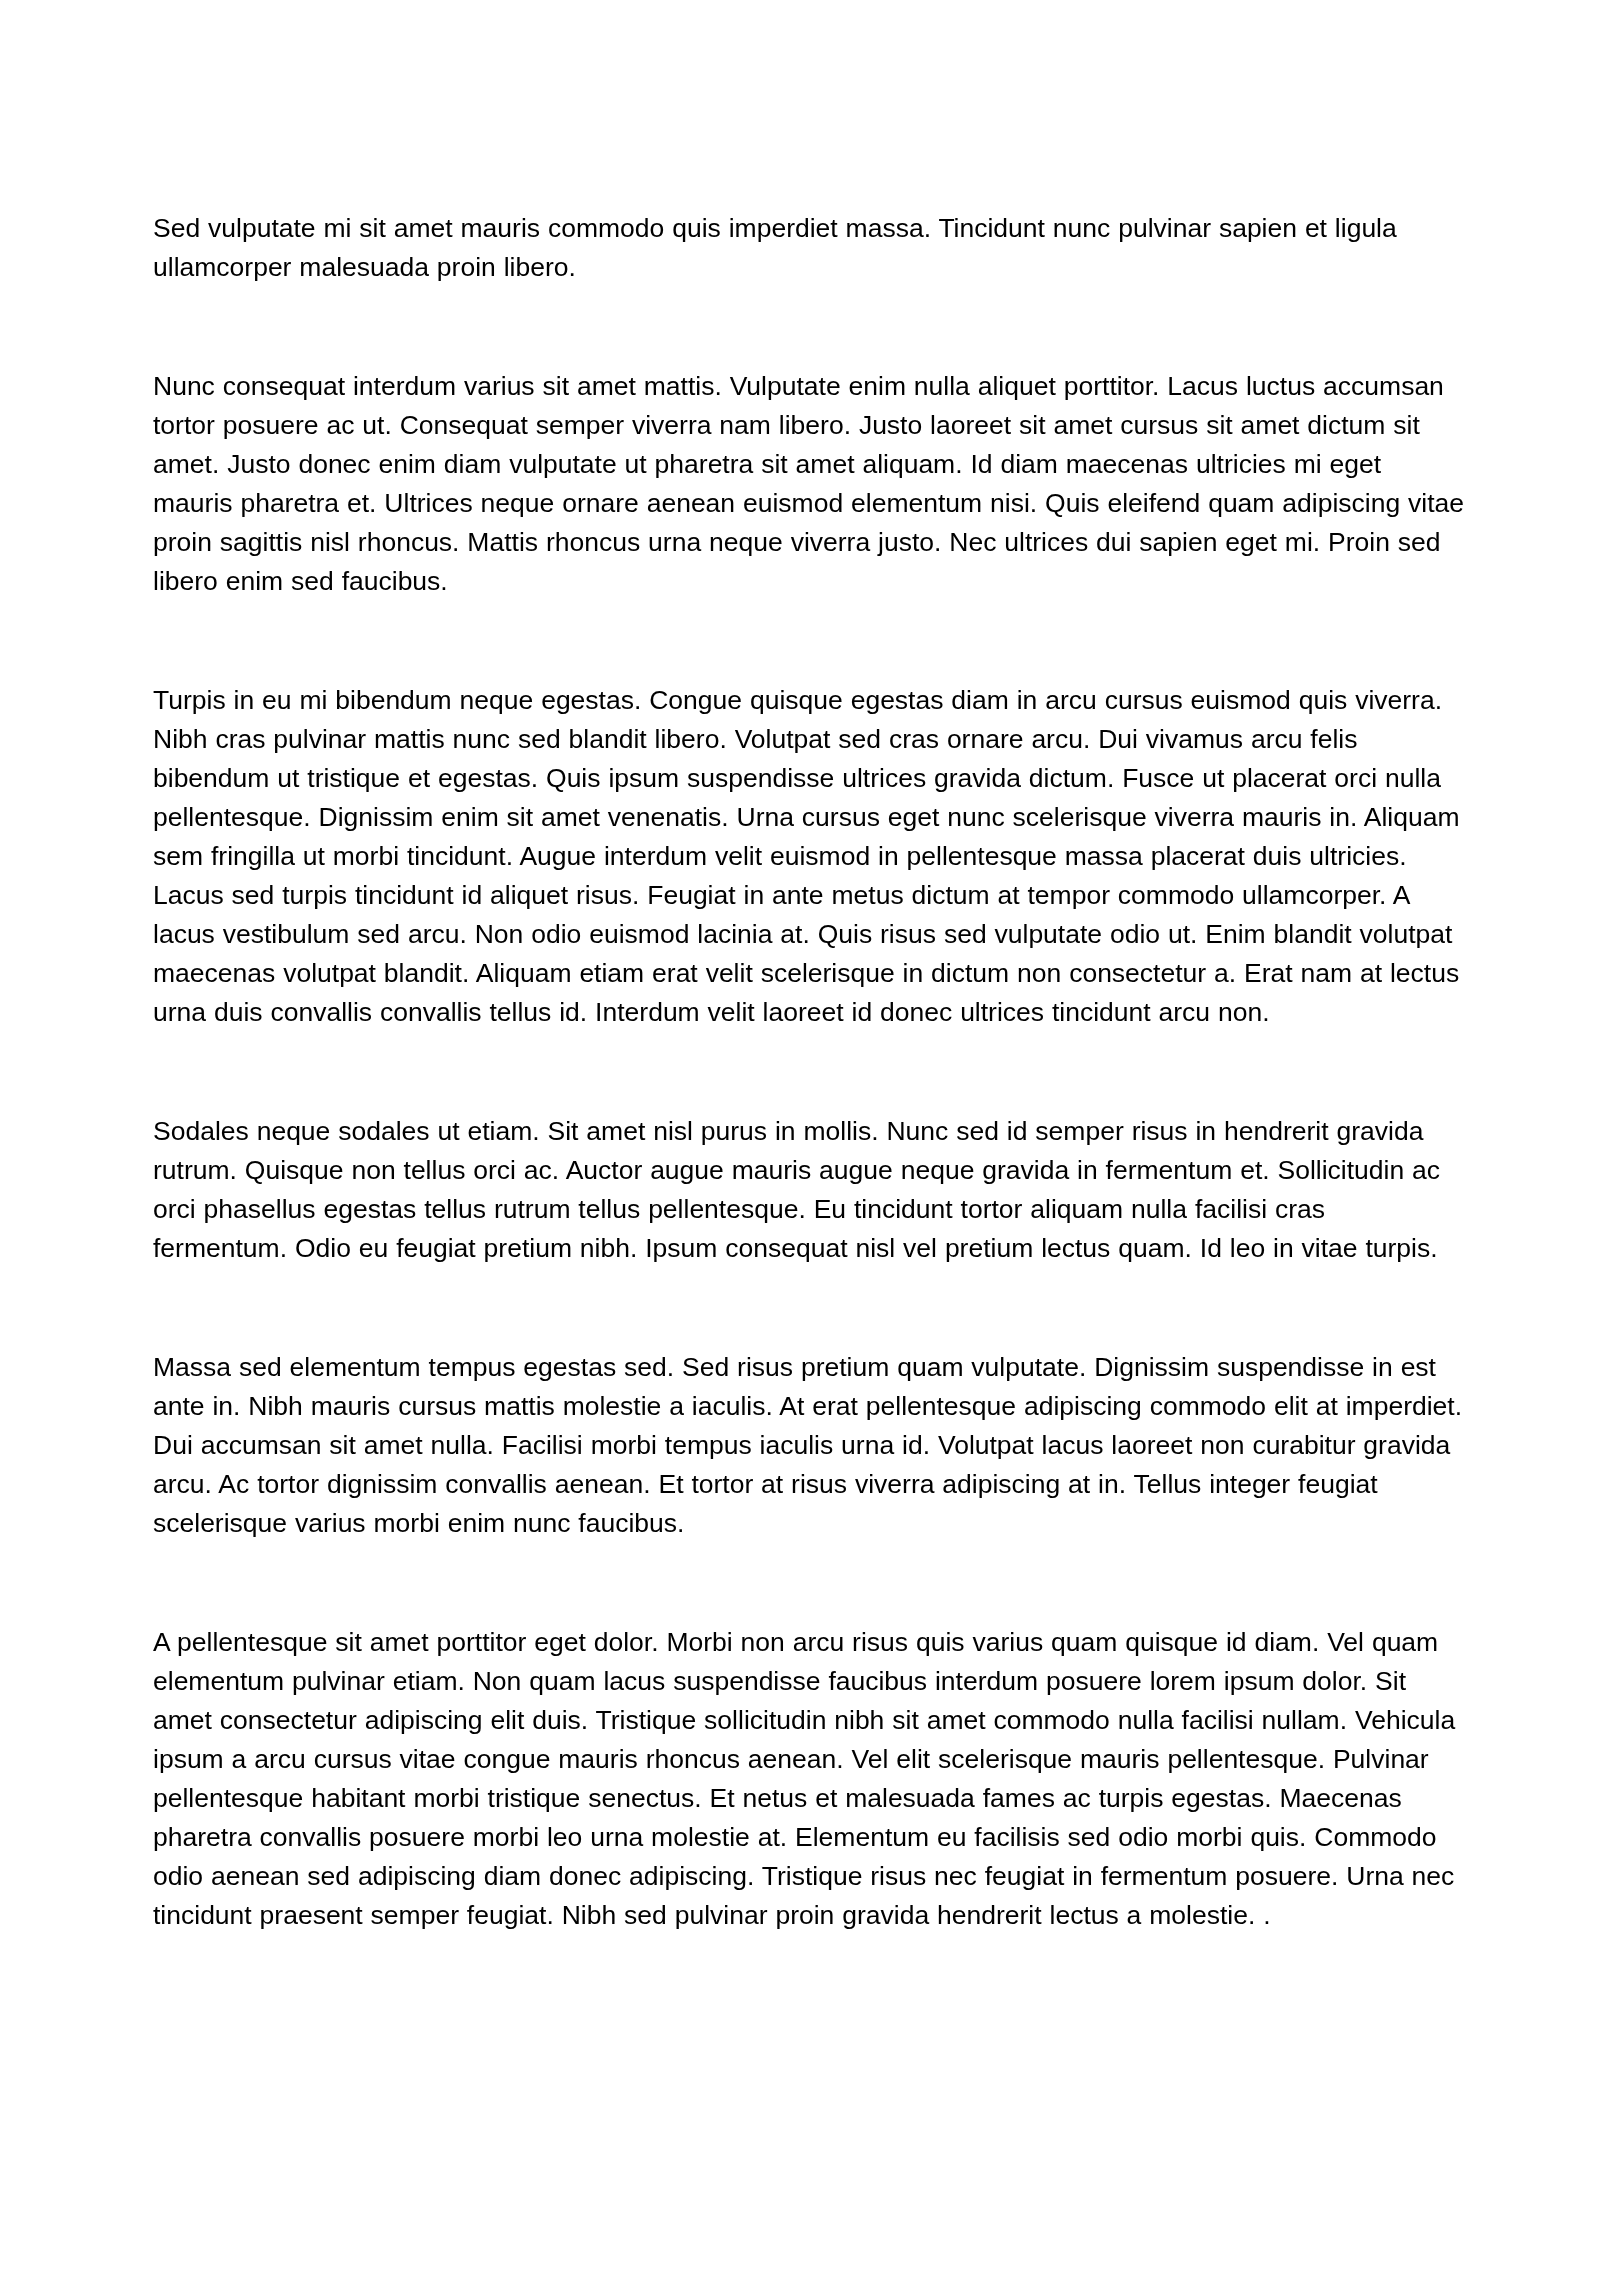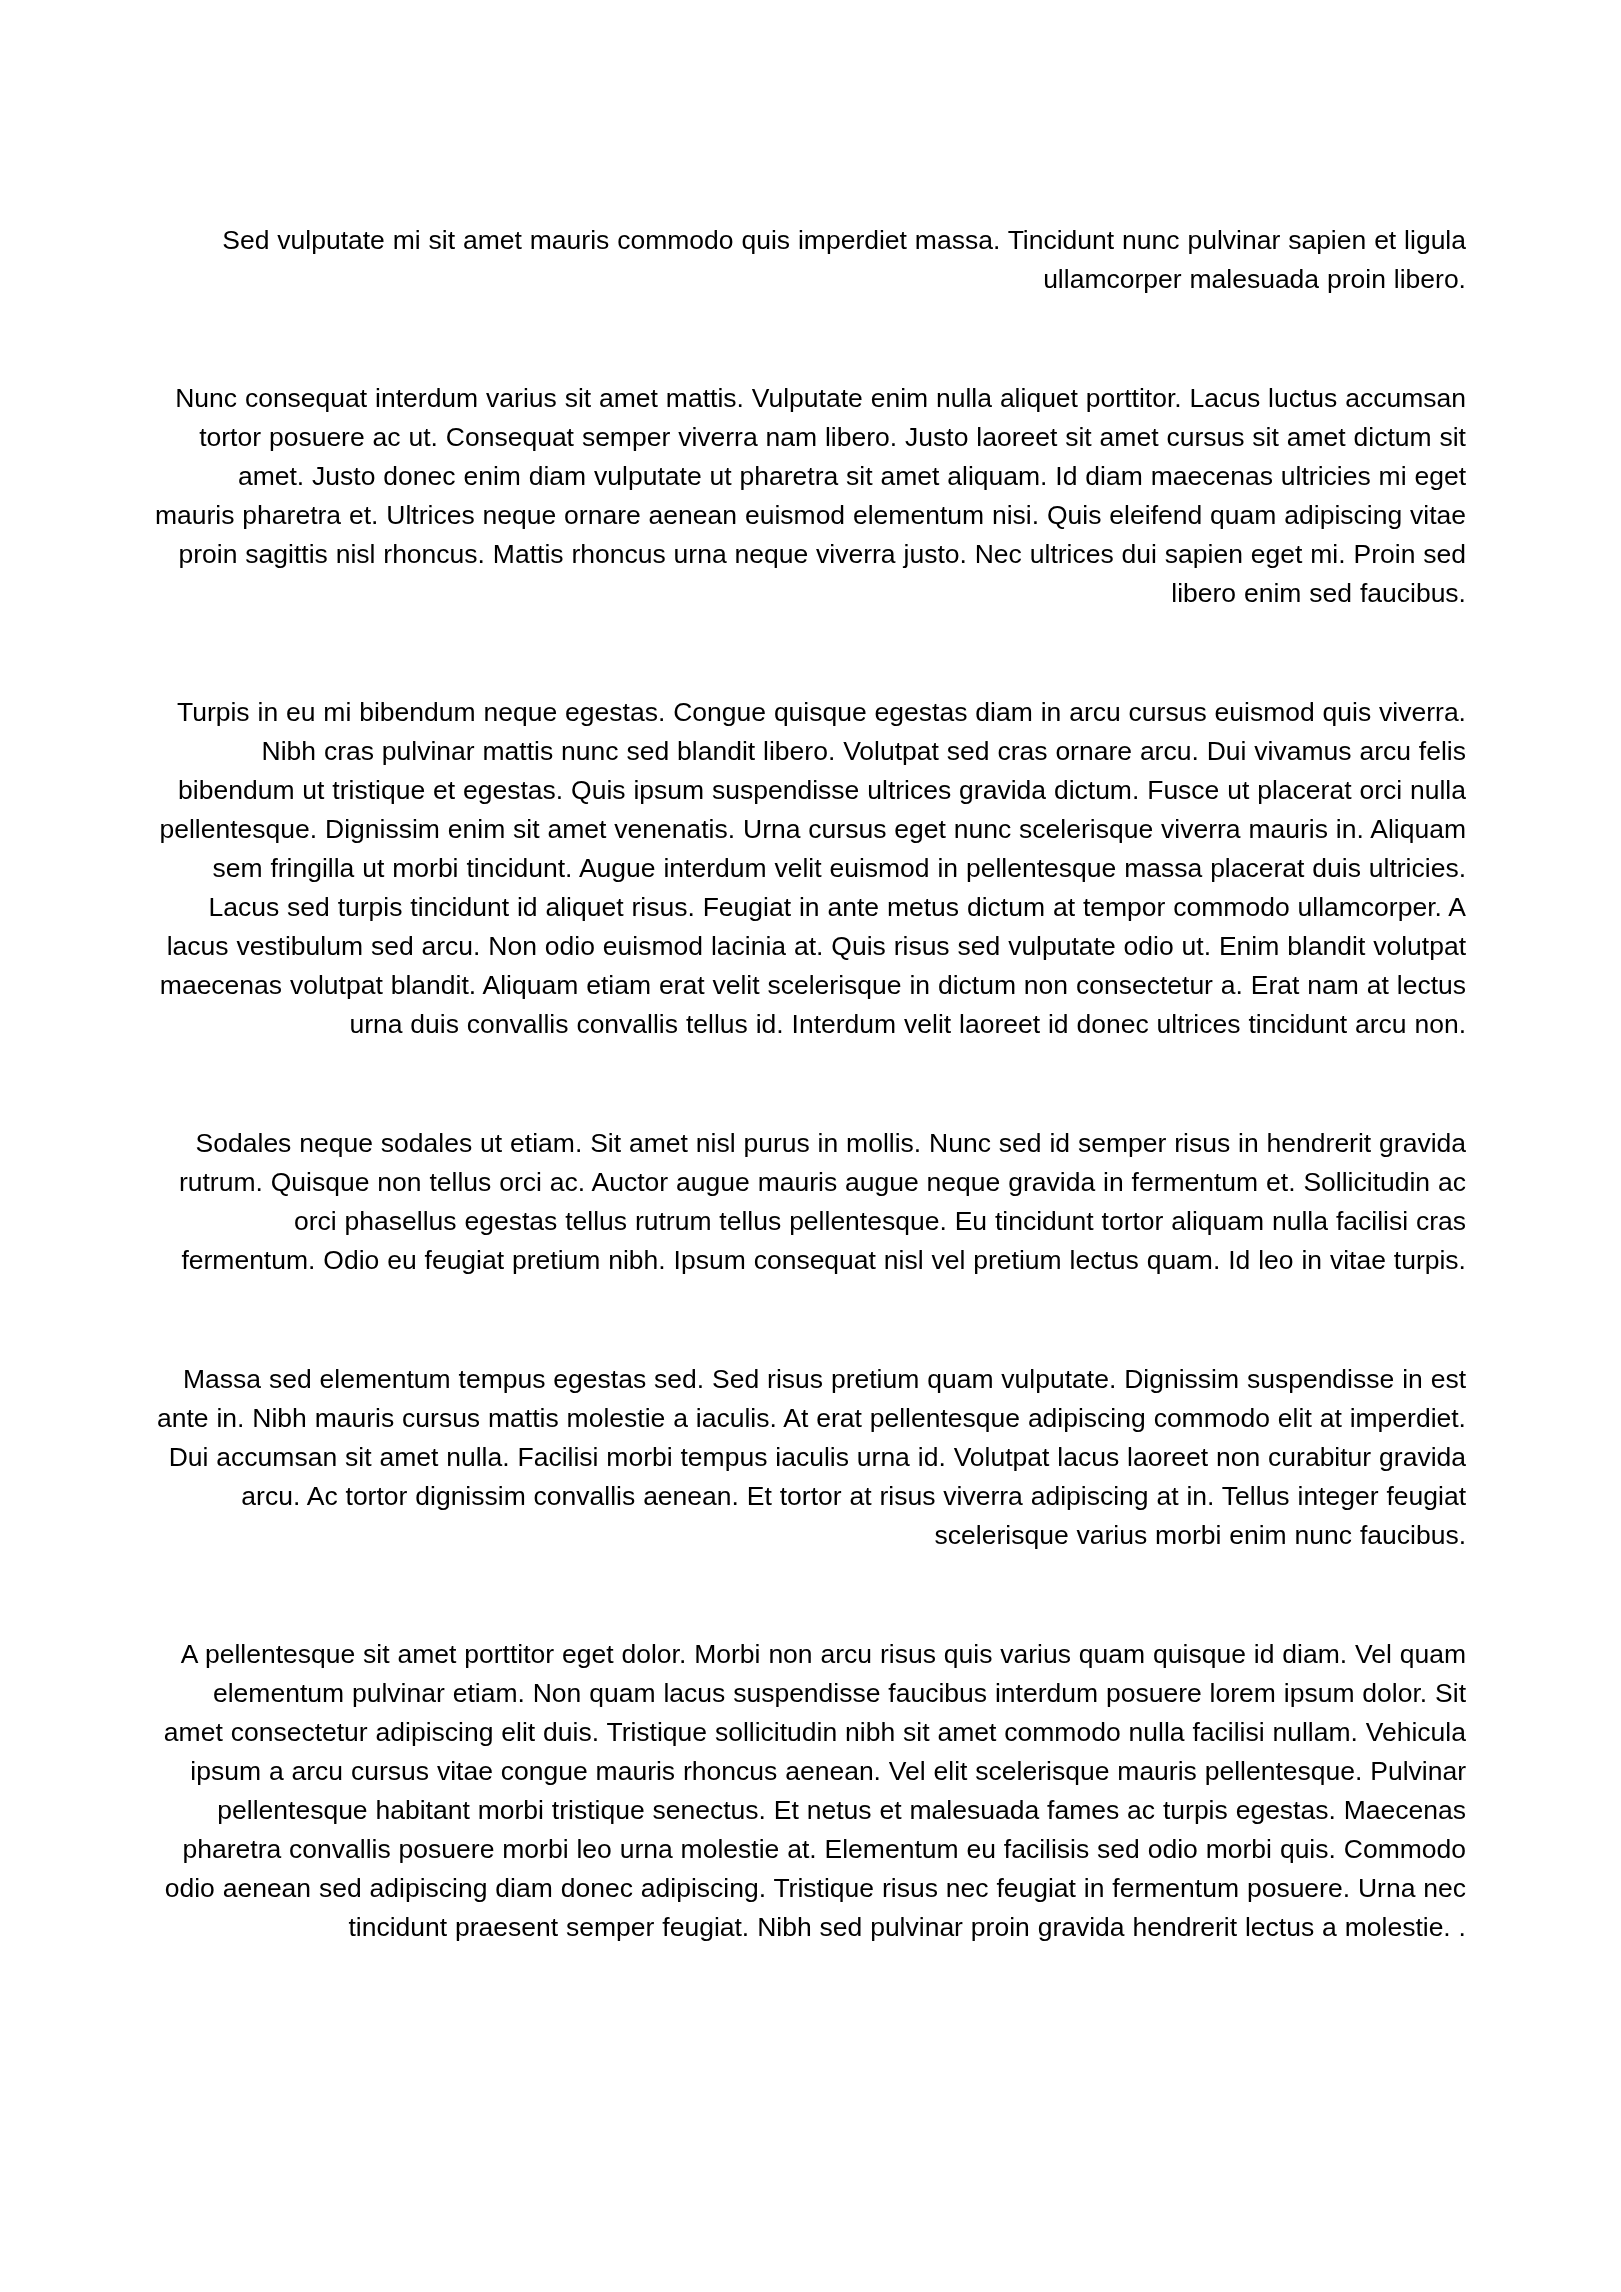--- a/index.html
+++ b/index.html
@@ -14,22 +14,22 @@
     background: #ffffff;
     box-sizing: border-box;
     padding: 205px 155px 0 153px;
     font-family: "Liberation Sans", sans-serif;
     font-size: 26.5px;
     line-height: 39px;
     color: #000000;
     overflow: hidden;
   }
   .page p {
-    margin: 16px 0 80px 0;
-    text-align: right;
+    margin: 4px 0 80px 0;
+    text-align: left;
     word-spacing: 0.02em;
   }
 </style>
 </head>
 <body>
 
 <div class="page">
   <p>Sed vulputate mi sit amet mauris commodo quis imperdiet massa. Tincidunt nunc pulvinar sapien et ligula ullamcorper malesuada proin libero.</p>
   <p>Nunc consequat interdum varius sit amet mattis. Vulputate enim nulla aliquet porttitor. Lacus luctus accumsan tortor posuere ac ut. Consequat semper viverra nam libero. Justo laoreet sit amet cursus sit amet dictum sit amet. Justo donec enim diam vulputate ut pharetra sit amet aliquam. Id diam maecenas ultricies mi eget mauris pharetra et. Ultrices neque ornare aenean euismod elementum nisi. Quis eleifend quam adipiscing vitae proin sagittis nisl rhoncus. Mattis rhoncus urna neque viverra justo. Nec ultrices dui sapien eget mi. Proin sed libero enim sed faucibus.</p>
   <p>Turpis in eu mi bibendum neque egestas. Congue quisque egestas diam in arcu cursus euismod quis viverra. Nibh cras pulvinar mattis nunc sed blandit libero. Volutpat sed cras ornare arcu. Dui vivamus arcu felis bibendum ut tristique et egestas. Quis ipsum suspendisse ultrices gravida dictum. Fusce ut placerat orci nulla pellentesque. Dignissim enim sit amet venenatis. Urna cursus eget nunc scelerisque viverra mauris in. Aliquam sem fringilla ut morbi tincidunt. Augue interdum velit euismod in pellentesque massa placerat duis ultricies. Lacus sed turpis tincidunt id aliquet risus. Feugiat in ante metus dictum at tempor commodo ullamcorper. A lacus vestibulum sed arcu. Non odio euismod lacinia at. Quis risus sed vulputate odio ut. Enim blandit volutpat maecenas volutpat blandit. Aliquam etiam erat velit scelerisque in dictum non consectetur a. Erat nam at lectus urna duis convallis convallis tellus id. Interdum velit laoreet id donec ultrices tincidunt arcu non.</p>

